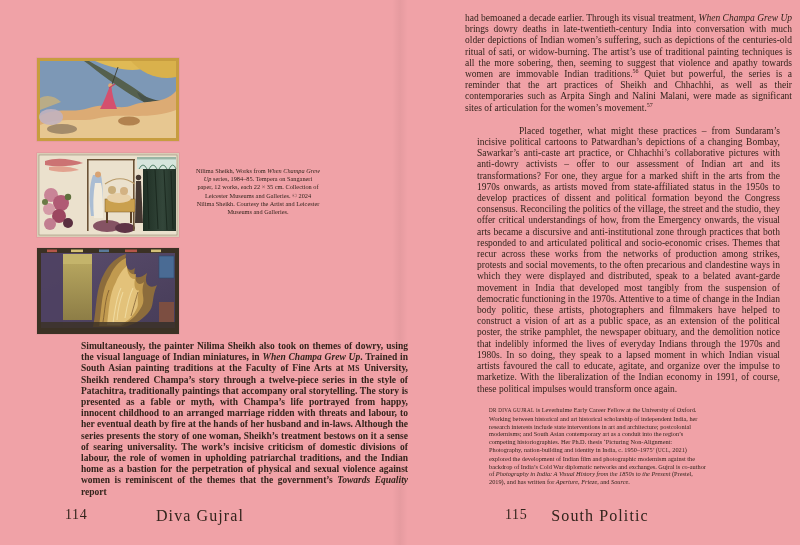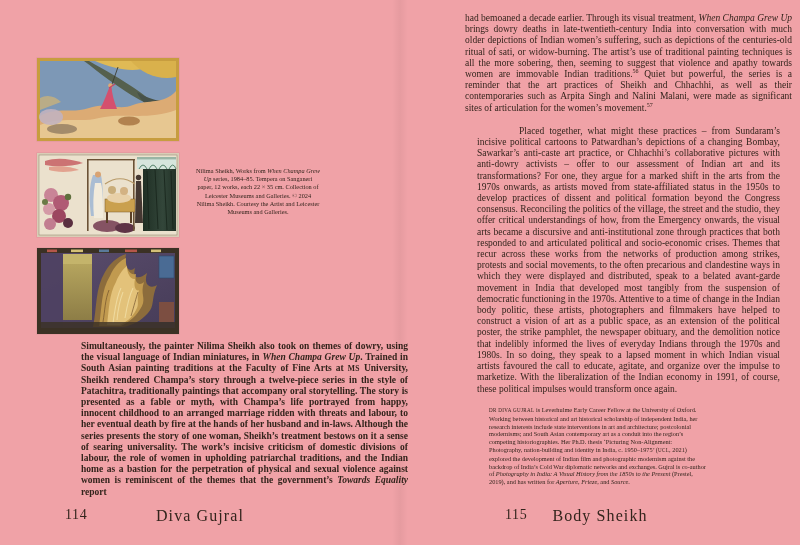--- a/index.html
+++ b/index.html
@@ -179,14 +179,14 @@
 <div class="page right">
 
   <div class="bodytext rightcol">
     <p><span>had bemoaned a decade earlier. Through its visual treatment, </span><span class="it">When Champa Grew Up</span><span> brings dowry deaths in late-twentieth-century India into conversation with much older depictions of Indian women’s suffering, such as depictions of the centuries-old ritual of sati, or widow-burning. The artist’s use of traditional painting techniques is all the more sobering, then, seeming to suggest that violence and apathy towards women are immovable Indian traditions.</span><sup>56</sup><span> Quiet but powerful, the series is a reminder that the art practices of Sheikh and Chhachhi, as well as their contemporaries such as Arpita Singh and Nalini Malani, were made as significant sites of articulation for the women’s movement.</span><sup>57</sup></p>
     <p class="para2"><span>Placed together, what might these practices – from Sundaram’s incisive political cartoons to Patwardhan’s depictions of a changing Bombay, Sawarkar’s anti-caste art practice, or Chhachhi’s collaborative pictures with anti-dowry activists – offer to our assessment of Indian art and its transformations? For one, they argue for a marked shift in the arts from the 1970s onwards, as artists moved from state-affiliated status in the 1950s to develop practices of dissent and political formation beyond the Congress consensus. Reconciling the politics of the village, the street and the studio, they offer critical understandings of how, from the Emergency onwards, the visual arts became a discursive and anti-institutional zone through practices that both responded to and articulated political and socio-economic crises. Themes that recur across these works from the networks of production among strikes, protests and social movements, to the often precarious and clandestine ways in which they were displayed and distributed, speak to a belated avant-garde movement in India that developed most tangibly from the suspension of democratic functioning in the 1970s. Attentive to a time of change in the Indian body politic, these artists, photographers and filmmakers have helped to construct a vision of art as a public space, as an extension of the political poster, the strike pamphlet, the newspaper obituary, and the demolition notice that indelibly informed the lives of everyday Indians through the 1970s and 1980s. In so doing, they speak to a lapsed moment in which Indian visual artists favoured the call to educate, agitate, and organize over the impulse to marketize. With the liberalization of the Indian economy in 1991, of course, these political impulses would transform once again.</span></p>
   </div>
 
   <div class="bio"><span class="sc">DR DIVA GUJRAL</span><span> is Leverhulme Early Career Fellow at the University of Oxford. Working between historical and art historical scholarship of independent India, her research interests include state interventions in art and architecture; postcolonial modernisms; and South Asian contemporary art as a conduit into the region’s competing historiographies. Her Ph.D. thesis ‘Picturing Non-Alignment: Photography, nation-building and identity in India, c. 1950–1975’ (</span><span class="sc">UCL</span><span>, 2021) explored the development of Indian film and photographic modernism against the backdrop of India’s Cold War diplomatic networks and exchanges. Gujral is co-author of </span><span class="it">Photography in India: A Visual History from the 1850s to the Present</span><span> (Prestel, 2019), and has written for </span><span class="it">Aperture</span><span>, </span><span class="it">Frieze</span><span>, and </span><span class="it">Source</span><span>.</span></div>
 
   <div class="pagenum right-num">115</div>
-  <div class="runtitle">Body Sheikh</div>
+  <div class="runtitle">South Politic</div>
 </div>
 
 </body></html>

